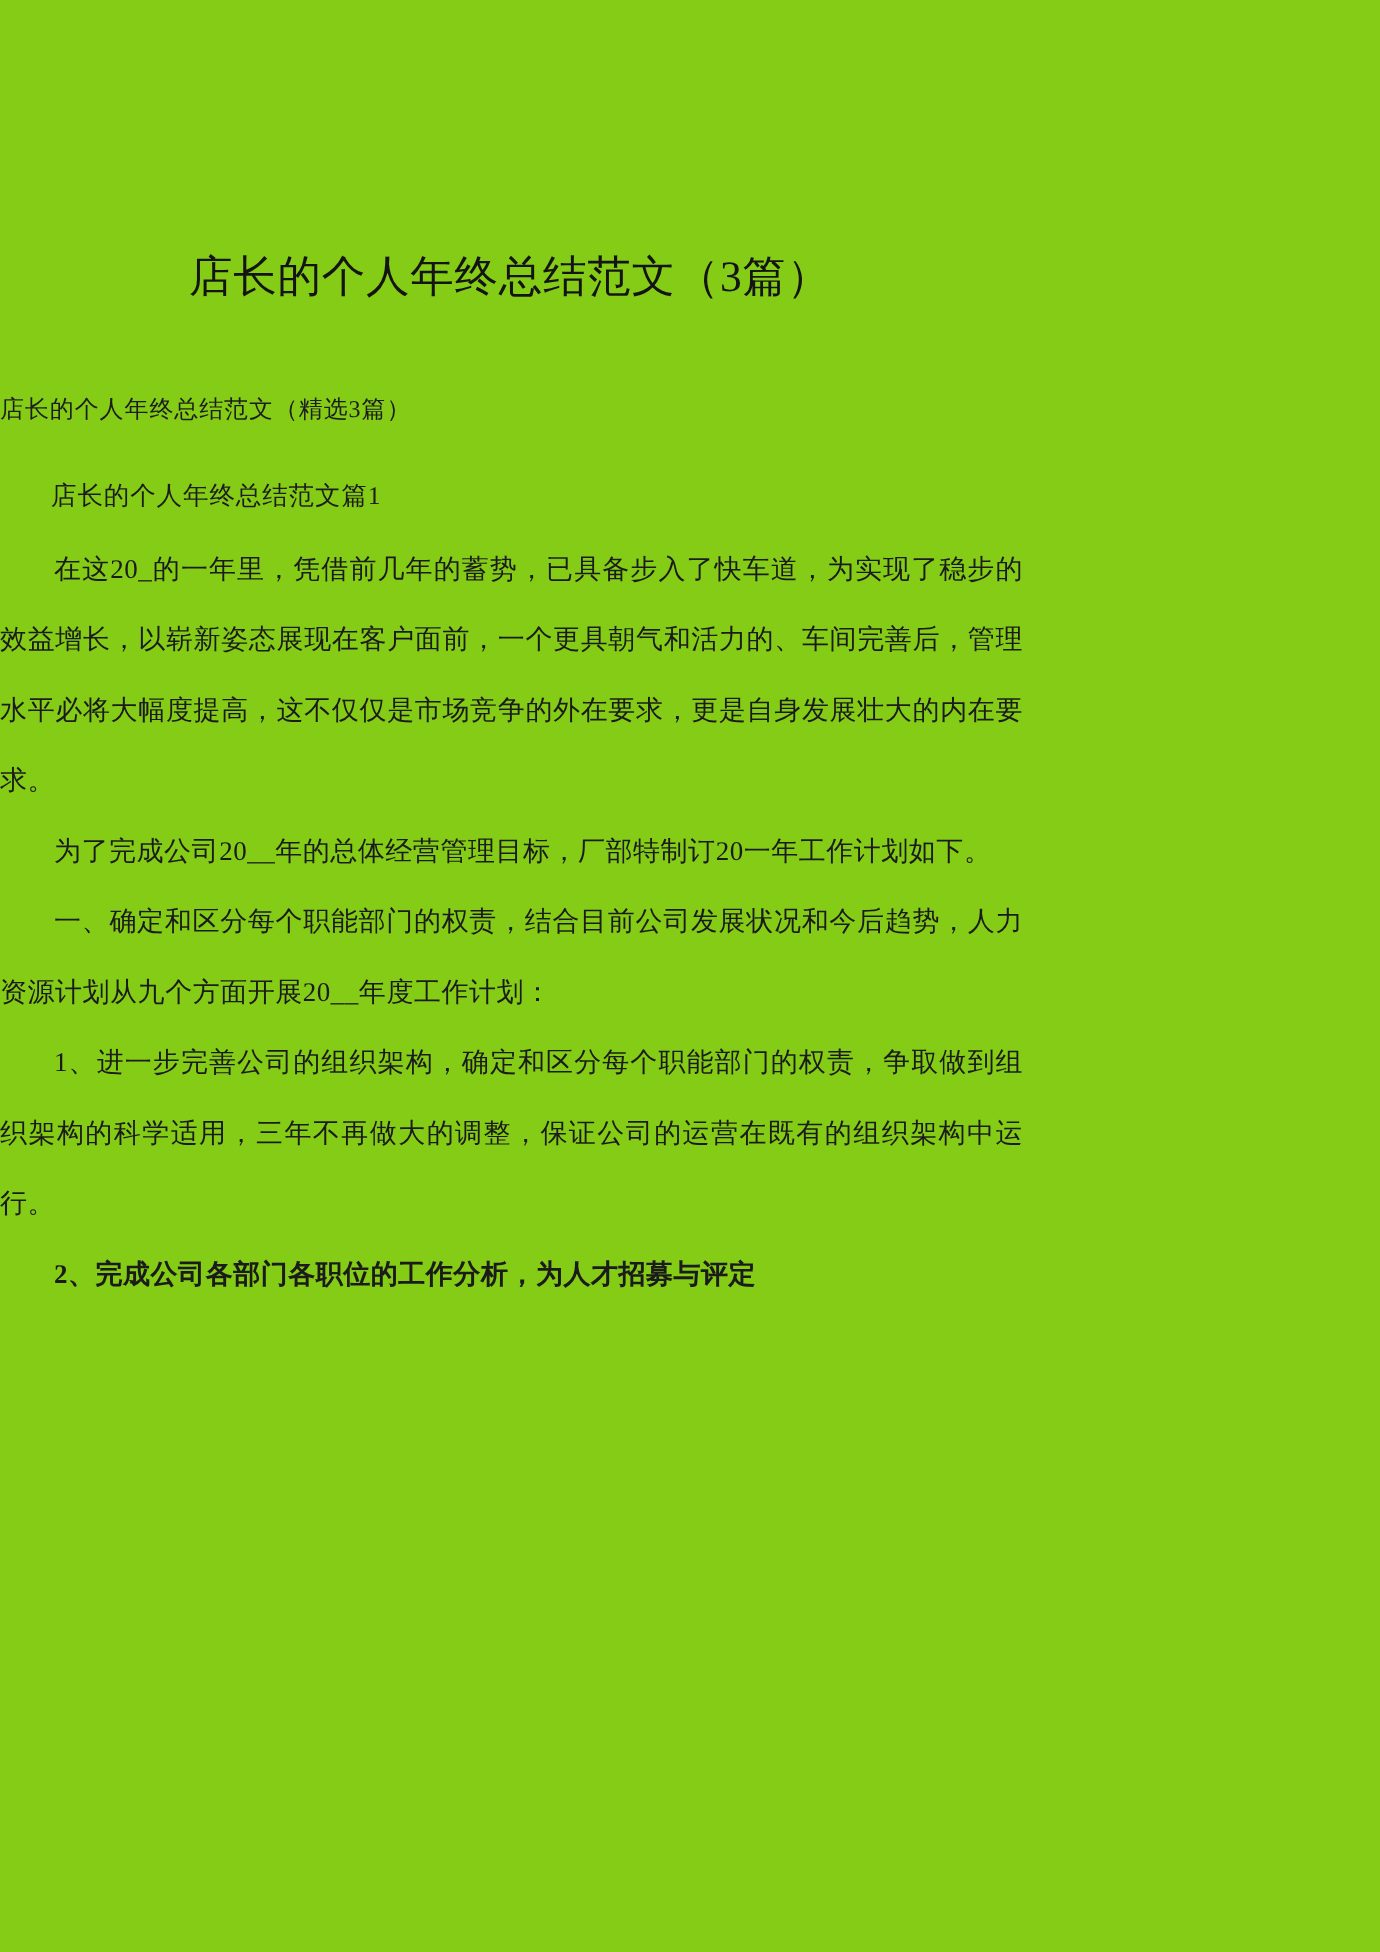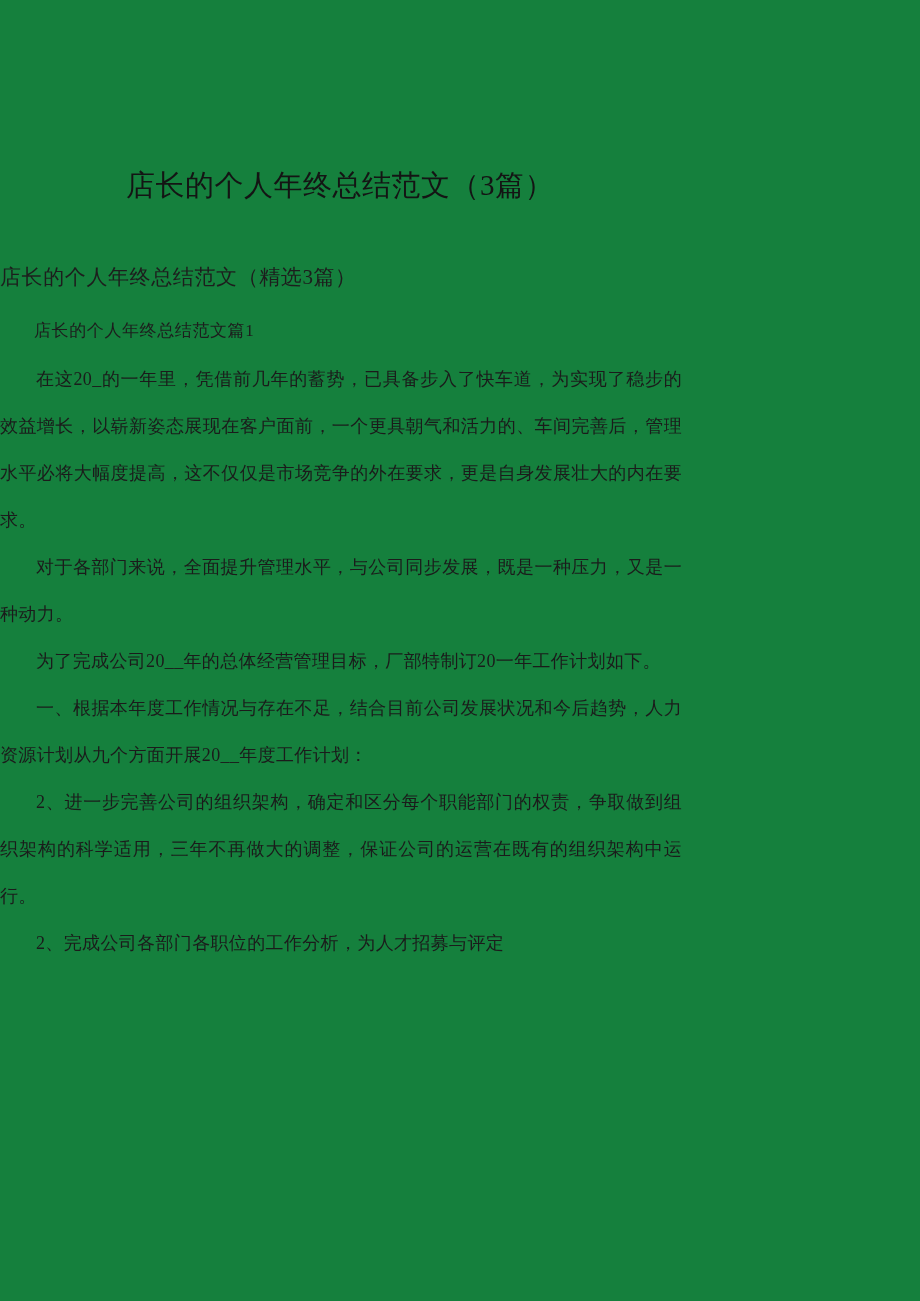--- a/index.html
+++ b/index.html
@@ -10,21 +10,21 @@
   body {
     font-family: "Liberation Serif", "DejaVu Serif", serif;
     color: #1a1a1a;
     -webkit-font-smoothing: antialiased;
   }
   .page {
     position: relative;
     width: 920px;
     height: 1301px;
     margin: 0 auto;
-    background: #15803d;
+    background: #84cc16;
     overflow: hidden;
     box-sizing: border-box;
   }
   .doc-title {
     margin: 0;
     padding: 0;
     font-size: 29px;
     font-weight: normal;
     line-height: 1.2;
     text-align: center;
@@ -33,21 +33,21 @@
     position: absolute;
     left: 0;
     top: 168px;
     width: 680px;
   }
   .subtitle {
     position: absolute;
     left: 0;
     top: 263px;
     width: 680px;
-    font-size: 21px;
+    font-size: 16px;
     line-height: 1.35;
     letter-spacing: 0.6px;
     color: #1d1d1d;
   }
   .section-heading {
     position: absolute;
     left: 0;
     top: 320px;
     width: 680px;
     font-size: 17px;
@@ -69,38 +69,38 @@
     line-height: 47px;
     text-indent: 2em;
     text-align: justify;
     text-justify: inter-ideograph;
     letter-spacing: 0.35px;
     color: #1b1b1b;
     word-break: break-all;
   }
   .para.tail-gap {
     margin-bottom: 37px;
+    font-weight: bold;
   }
   .para.no-indent {
     text-indent: 0;
   }
 </style>
 </head>
 <body>
 
 <div class="page">
 
   <h1 class="doc-title">店长的个人年终总结范文（3篇）</h1>
 
   <div class="subtitle">店长的个人年终总结范文（精选3篇）</div>
 
   <div class="section-heading">店长的个人年终总结范文篇1</div>
 
   <div class="body-block">
     <p class="para">在这20_的一年里，凭借前几年的蓄势，已具备步入了快车道，为实现了稳步的效益增长，以崭新姿态展现在客户面前，一个更具朝气和活力的、车间完善后，管理水平必将大幅度提高，这不仅仅是市场竞争的外在要求，更是自身发展壮大的内在要求。</p>
-    <p class="para">对于各部门来说，全面提升管理水平，与公司同步发展，既是一种压力，又是一种动力。</p>
     <p class="para">为了完成公司20__年的总体经营管理目标，厂部特制订20一年工作计划如下。</p>
-    <p class="para">一、根据本年度工作情况与存在不足，结合目前公司发展状况和今后趋势，人力资源计划从九个方面开展20__年度工作计划：</p>
-    <p class="para">2、进一步完善公司的组织架构，确定和区分每个职能部门的权责，争取做到组织架构的科学适用，三年不再做大的调整，保证公司的运营在既有的组织架构中运行。</p>
+    <p class="para">一、确定和区分每个职能部门的权责，结合目前公司发展状况和今后趋势，人力资源计划从九个方面开展20__年度工作计划：</p>
+    <p class="para">1、进一步完善公司的组织架构，确定和区分每个职能部门的权责，争取做到组织架构的科学适用，三年不再做大的调整，保证公司的运营在既有的组织架构中运行。</p>
     <p class="para tail-gap">2、完成公司各部门各职位的工作分析，为人才招募与评定</p>
   </div>
 
 </div>
 
 </body></html>

